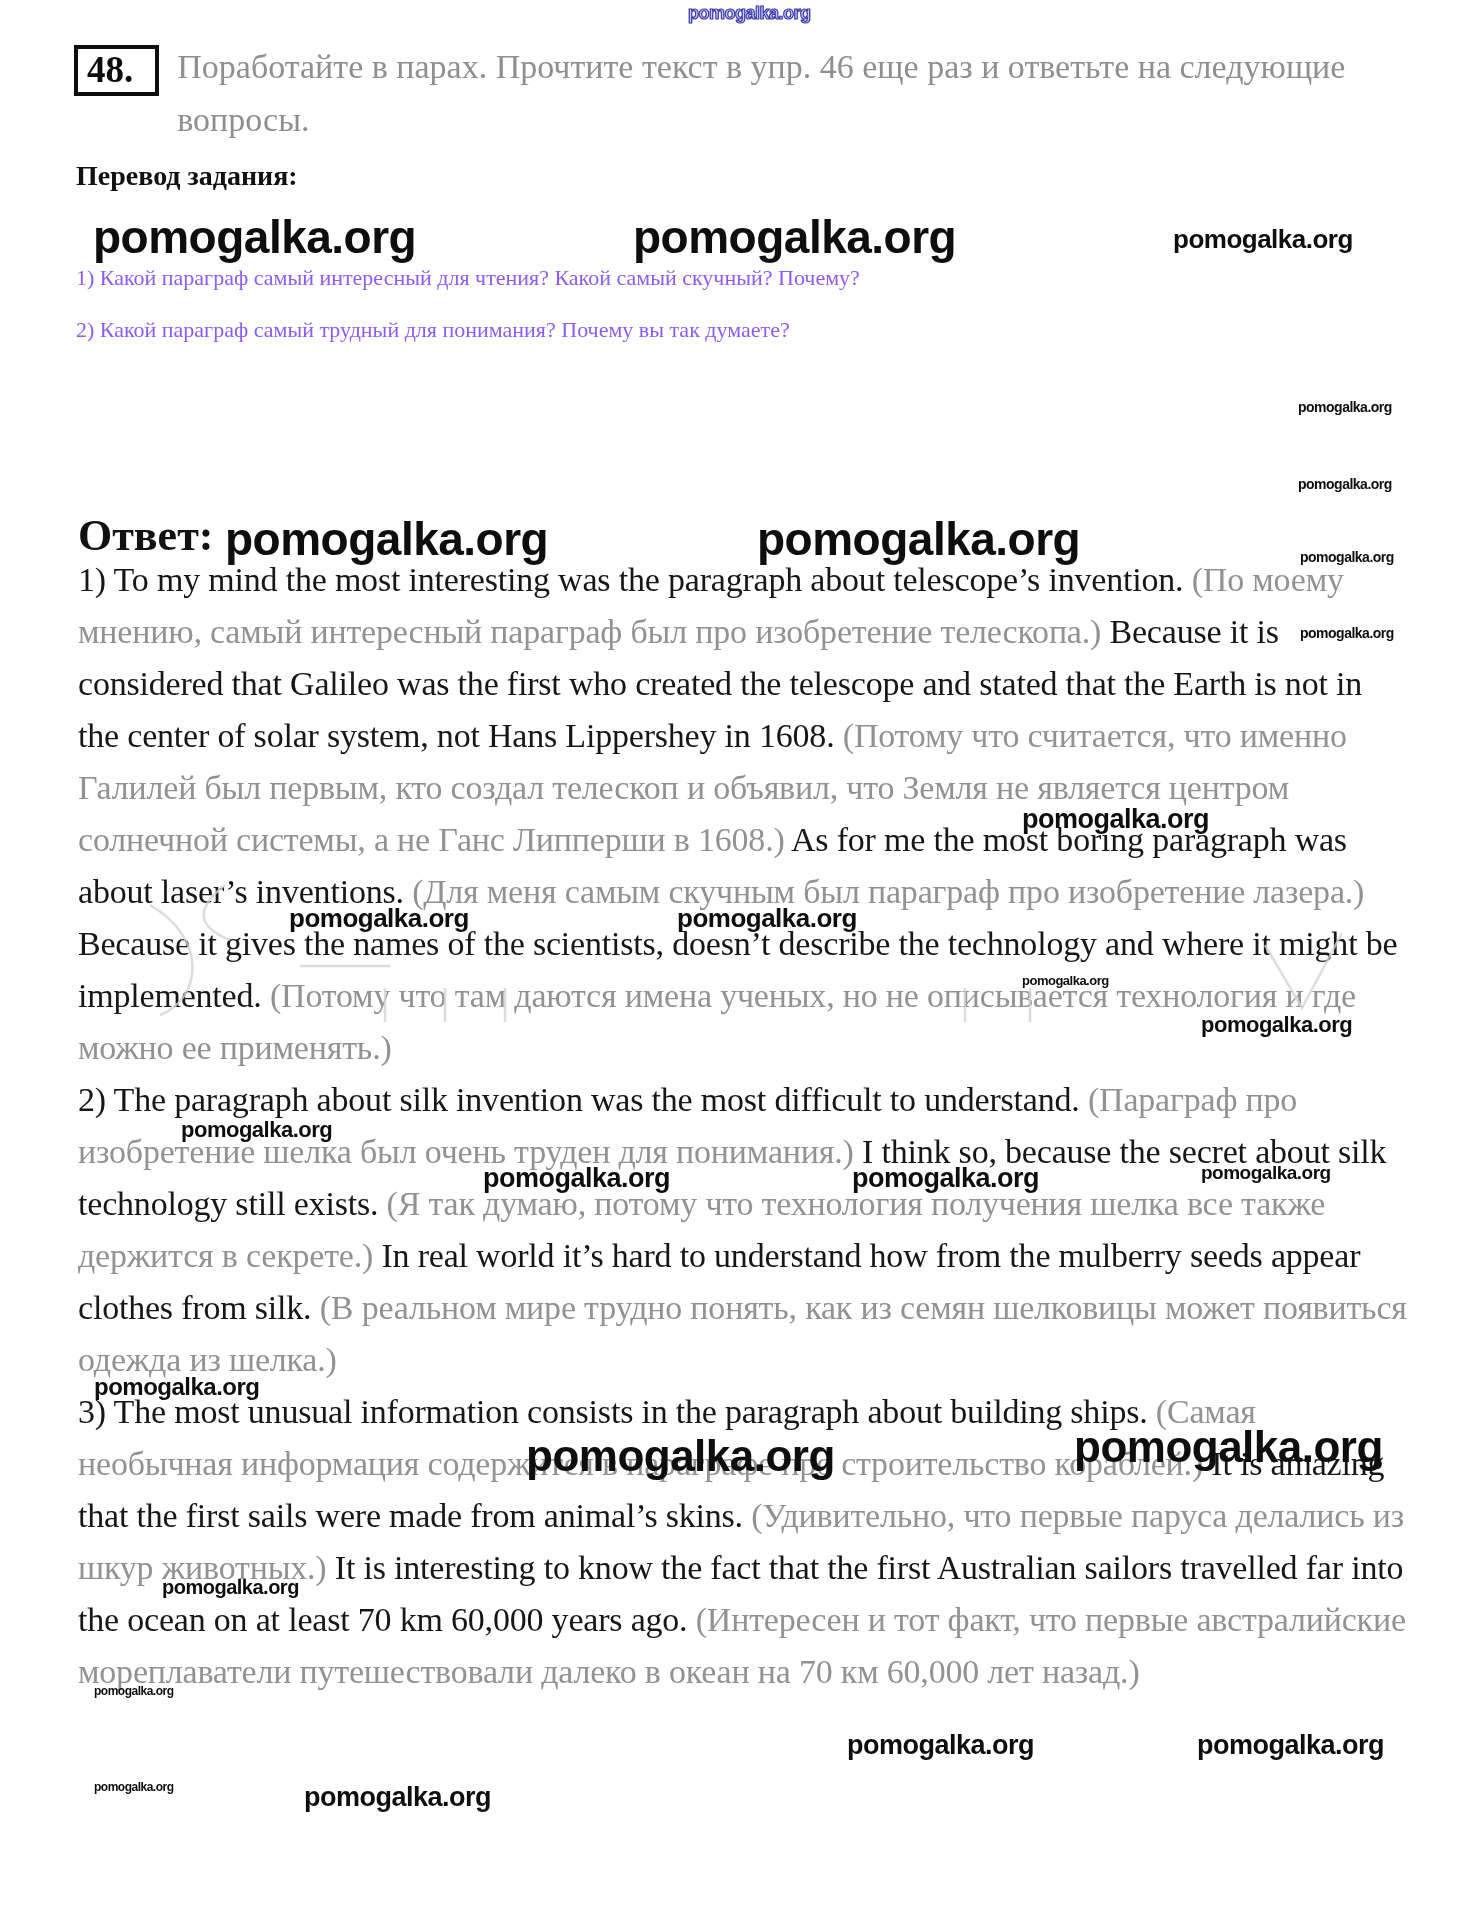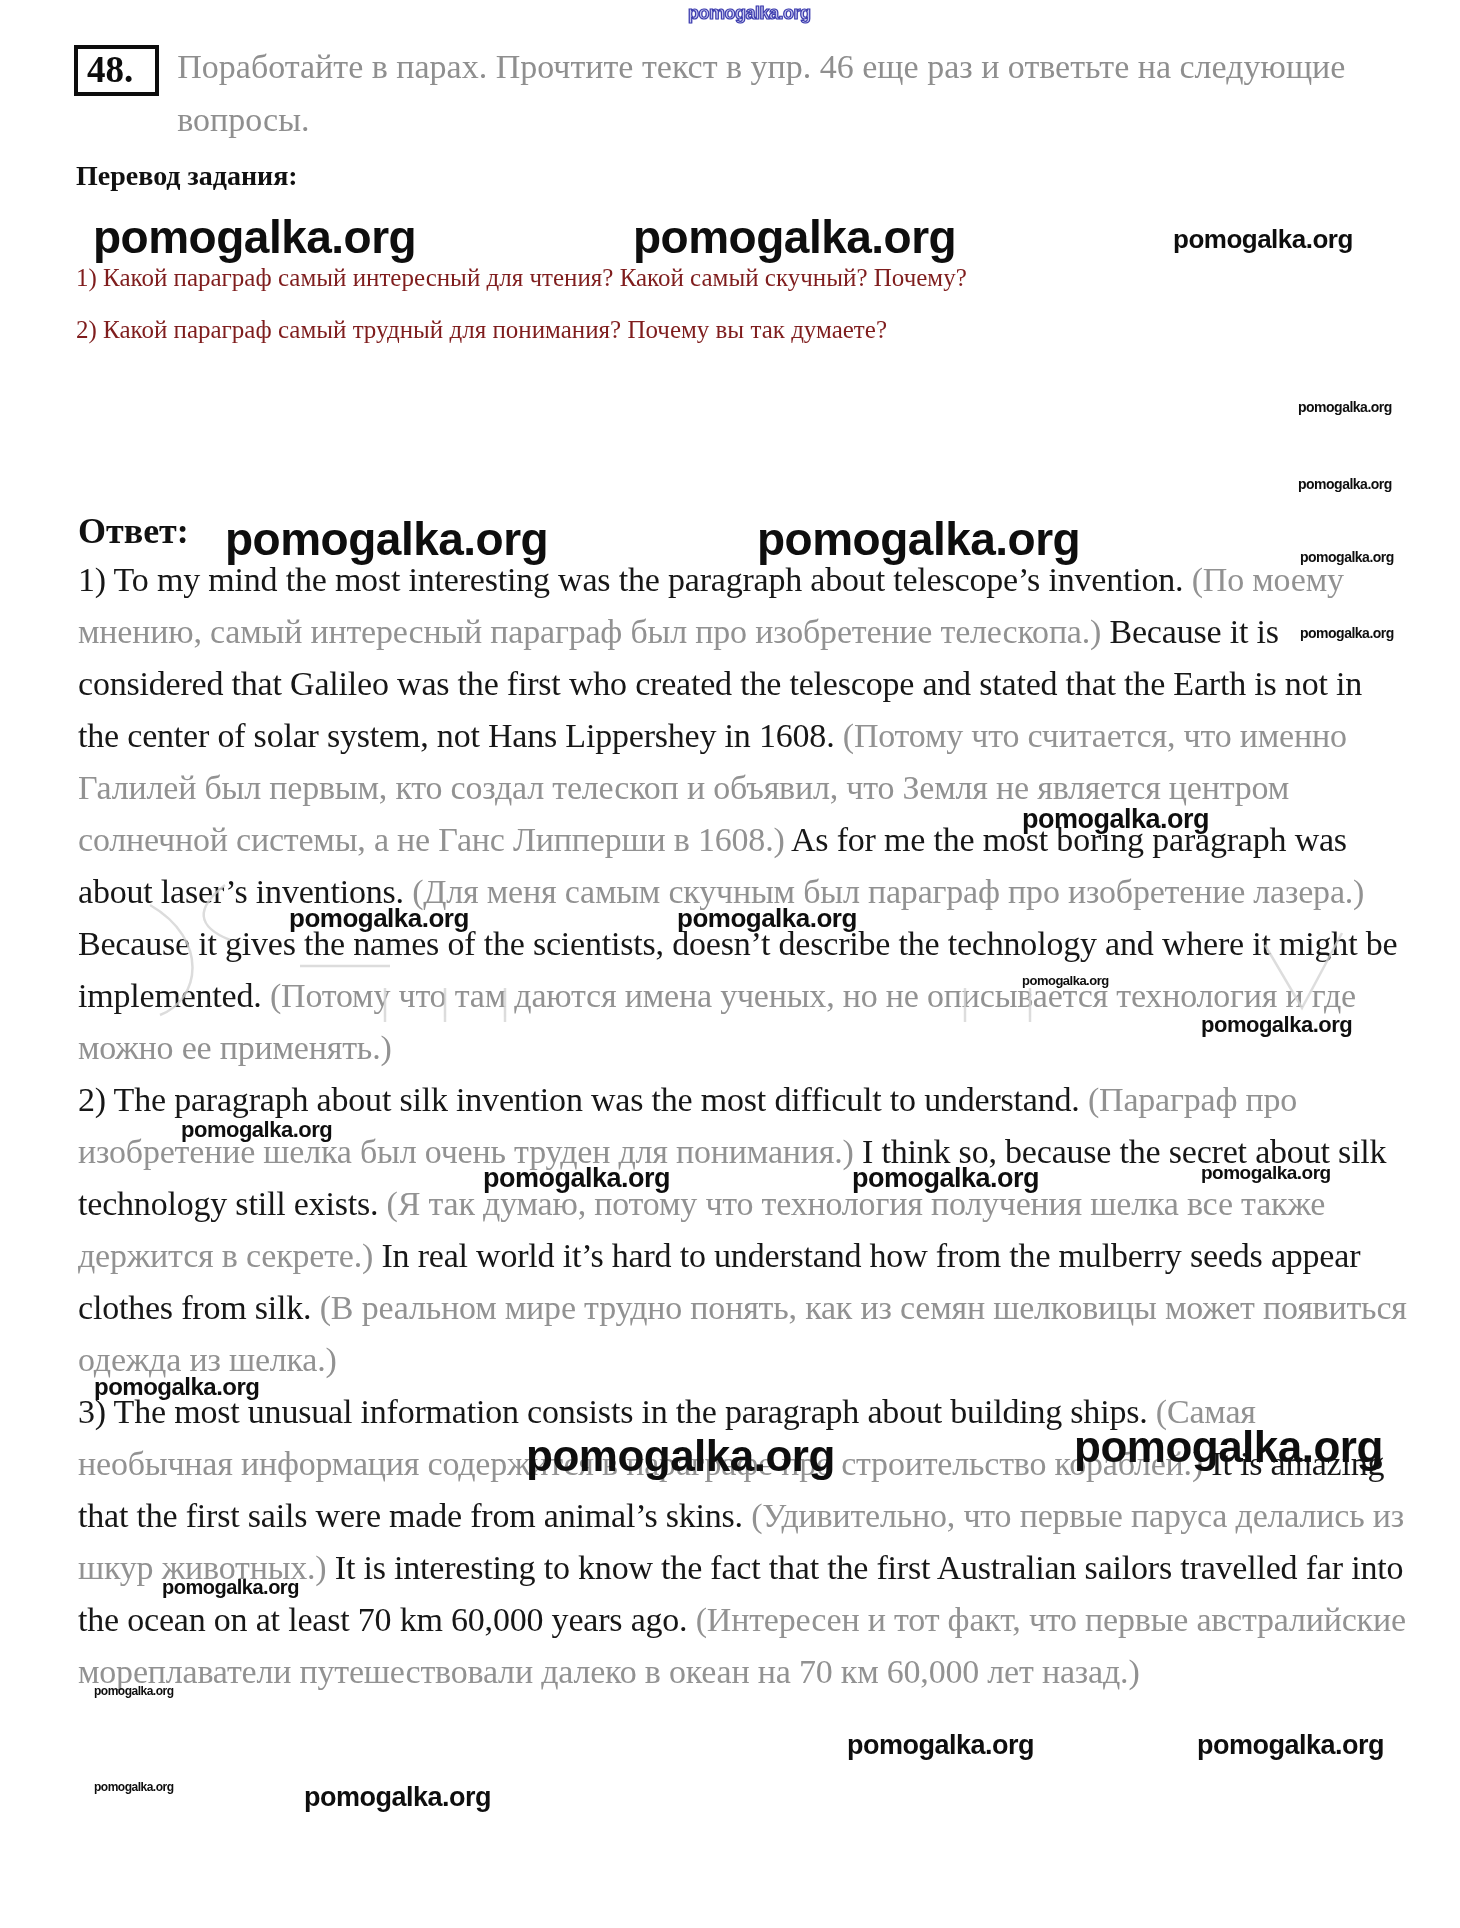--- a/index.html
+++ b/index.html
@@ -6,24 +6,24 @@
   .page{position:relative;width:1460px;height:1928px;background:#ffffff;overflow:hidden;
         font-family:"Liberation Serif",serif;}
   
   .task-block{position:absolute;left:74px;top:40px;width:1330px;
               font-size:34px;line-height:53px;color:#8f8f8f;}
   .task-num{float:left;border:4px solid #0d0d0d;color:#0d0d0d;font-weight:700;
             font-size:37px;line-height:40px;padding:1px 22px 2px 9px;margin:5px 18px 0 0;}
   .h-translation{position:absolute;left:76px;top:160px;margin:0;
                  font-size:28px;font-weight:700;color:#111;}
   .questions{position:absolute;left:76px;top:252px;width:1300px;
-             font-size:25px;line-height:52px;color:#7f1d1d;}
+             font-size:22px;line-height:52px;color:#8b5cf6;}
   .questions p{margin:0;}
   .h-answer{position:absolute;left:78px;top:510px;margin:0;
-            font-size:36px;font-weight:700;color:#111;}
+            font-size:44px;font-weight:700;color:#111;}
   .answers{position:absolute;left:78px;top:554px;width:1330px;
            font-size:34px;line-height:52px;letter-spacing:-0.2px;}
   .answers p{margin:0;}
   .seg.en{color:#171717;}
   .seg.ru{color:#929292;}
   
   .wm{position:absolute;white-space:nowrap;font-family:"Liberation Sans",sans-serif;
       font-weight:700;color:#0e0e0e;letter-spacing:-0.5px;z-index:5;padding-left:20px;}
   .wm.blue{color:#c9c9ef;-webkit-text-stroke:1.2px #3d3dae;text-shadow:0 0 1px #3d3dae;}
   

